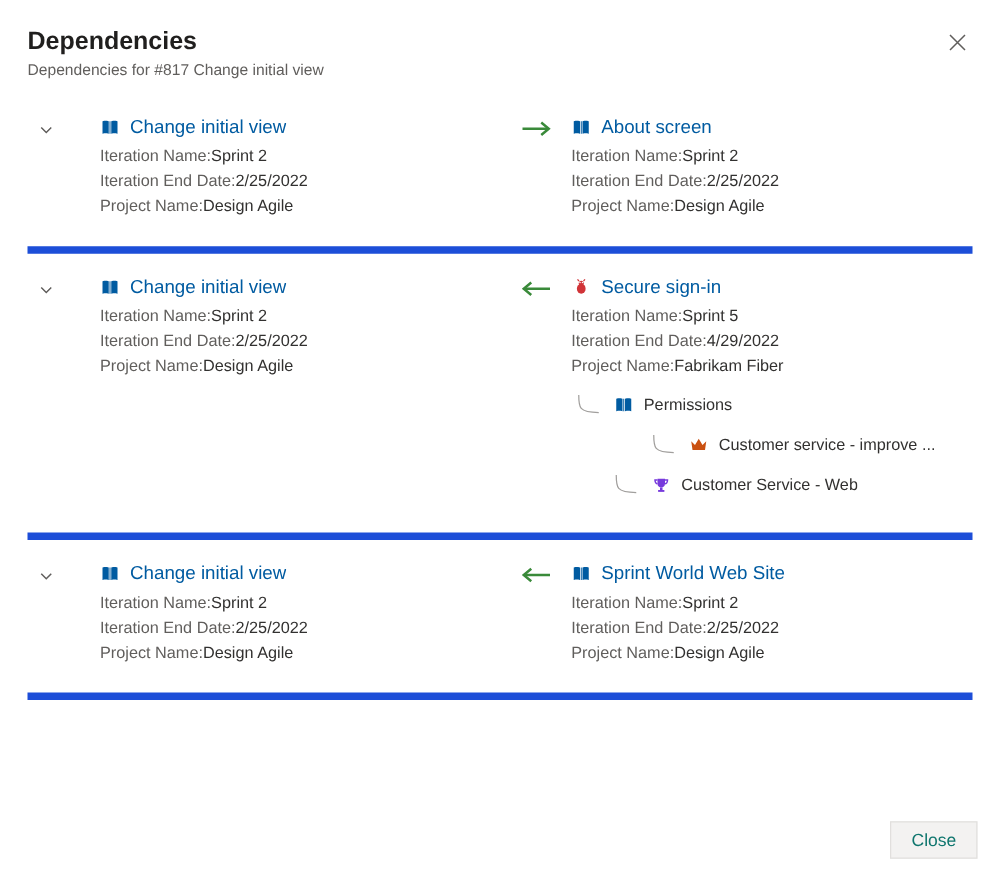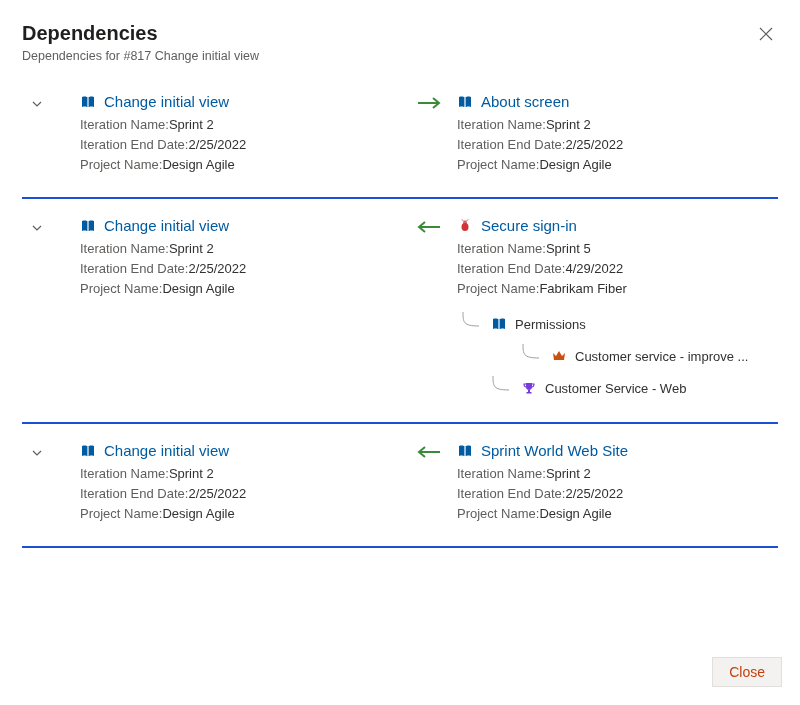--- a/index.html
+++ b/index.html
@@ -39,21 +39,21 @@
       padding: 4px;
     }
     .close-x svg { display: block; }
     .deps {
       margin-top: 22px;
     }
     .dep-row {
       display: flex;
       align-items: flex-start;
       padding: 18px 0 20px;
-      border-bottom: 2px solid #1d4ed8;
+      border-bottom: 6px solid #1d4ed8;
     }
     .dep-row:first-child { padding-top: 8px; }
     .chev-col {
       width: 58px;
       padding-top: 4px;
       padding-left: 8px;
       flex-shrink: 0;
     }
     .chev {
       cursor: pointer;
@@ -90,21 +90,21 @@
       font-size: 13px;
       color: #605e5c;
       margin-bottom: 5px;
     }
     .kv .val { color: #323130; margin-left: 0; }
     .children {
       margin-top: 10px;
     }
     .child-row {
       display: flex;
-      align-items: flex-end;
+      align-items: flex-start;
       gap: 8px;
       font-size: 13px;
       color: #323130;
       padding: 6px 0;
     }
     .child-label {
       white-space: nowrap;
       overflow: hidden;
       text-overflow: ellipsis;
     }
@@ -117,21 +117,21 @@
       right: 18px;
       bottom: 18px;
     }
     .btn {
       background: #f3f2f1;
       border: 1px solid #e1dfdd;
       padding: 6px 16px;
       font-family: inherit;
       font-size: 14px;
       cursor: pointer;
-      color: #c2410c;
+      color: #0f766e;
     }
     .icon { flex-shrink: 0; display: inline-flex; }
     .icon svg { display: block; }
   </style>
 </head>
 <body>
 
 <div class="dialog">
   <div class="header-row">
     <div>

